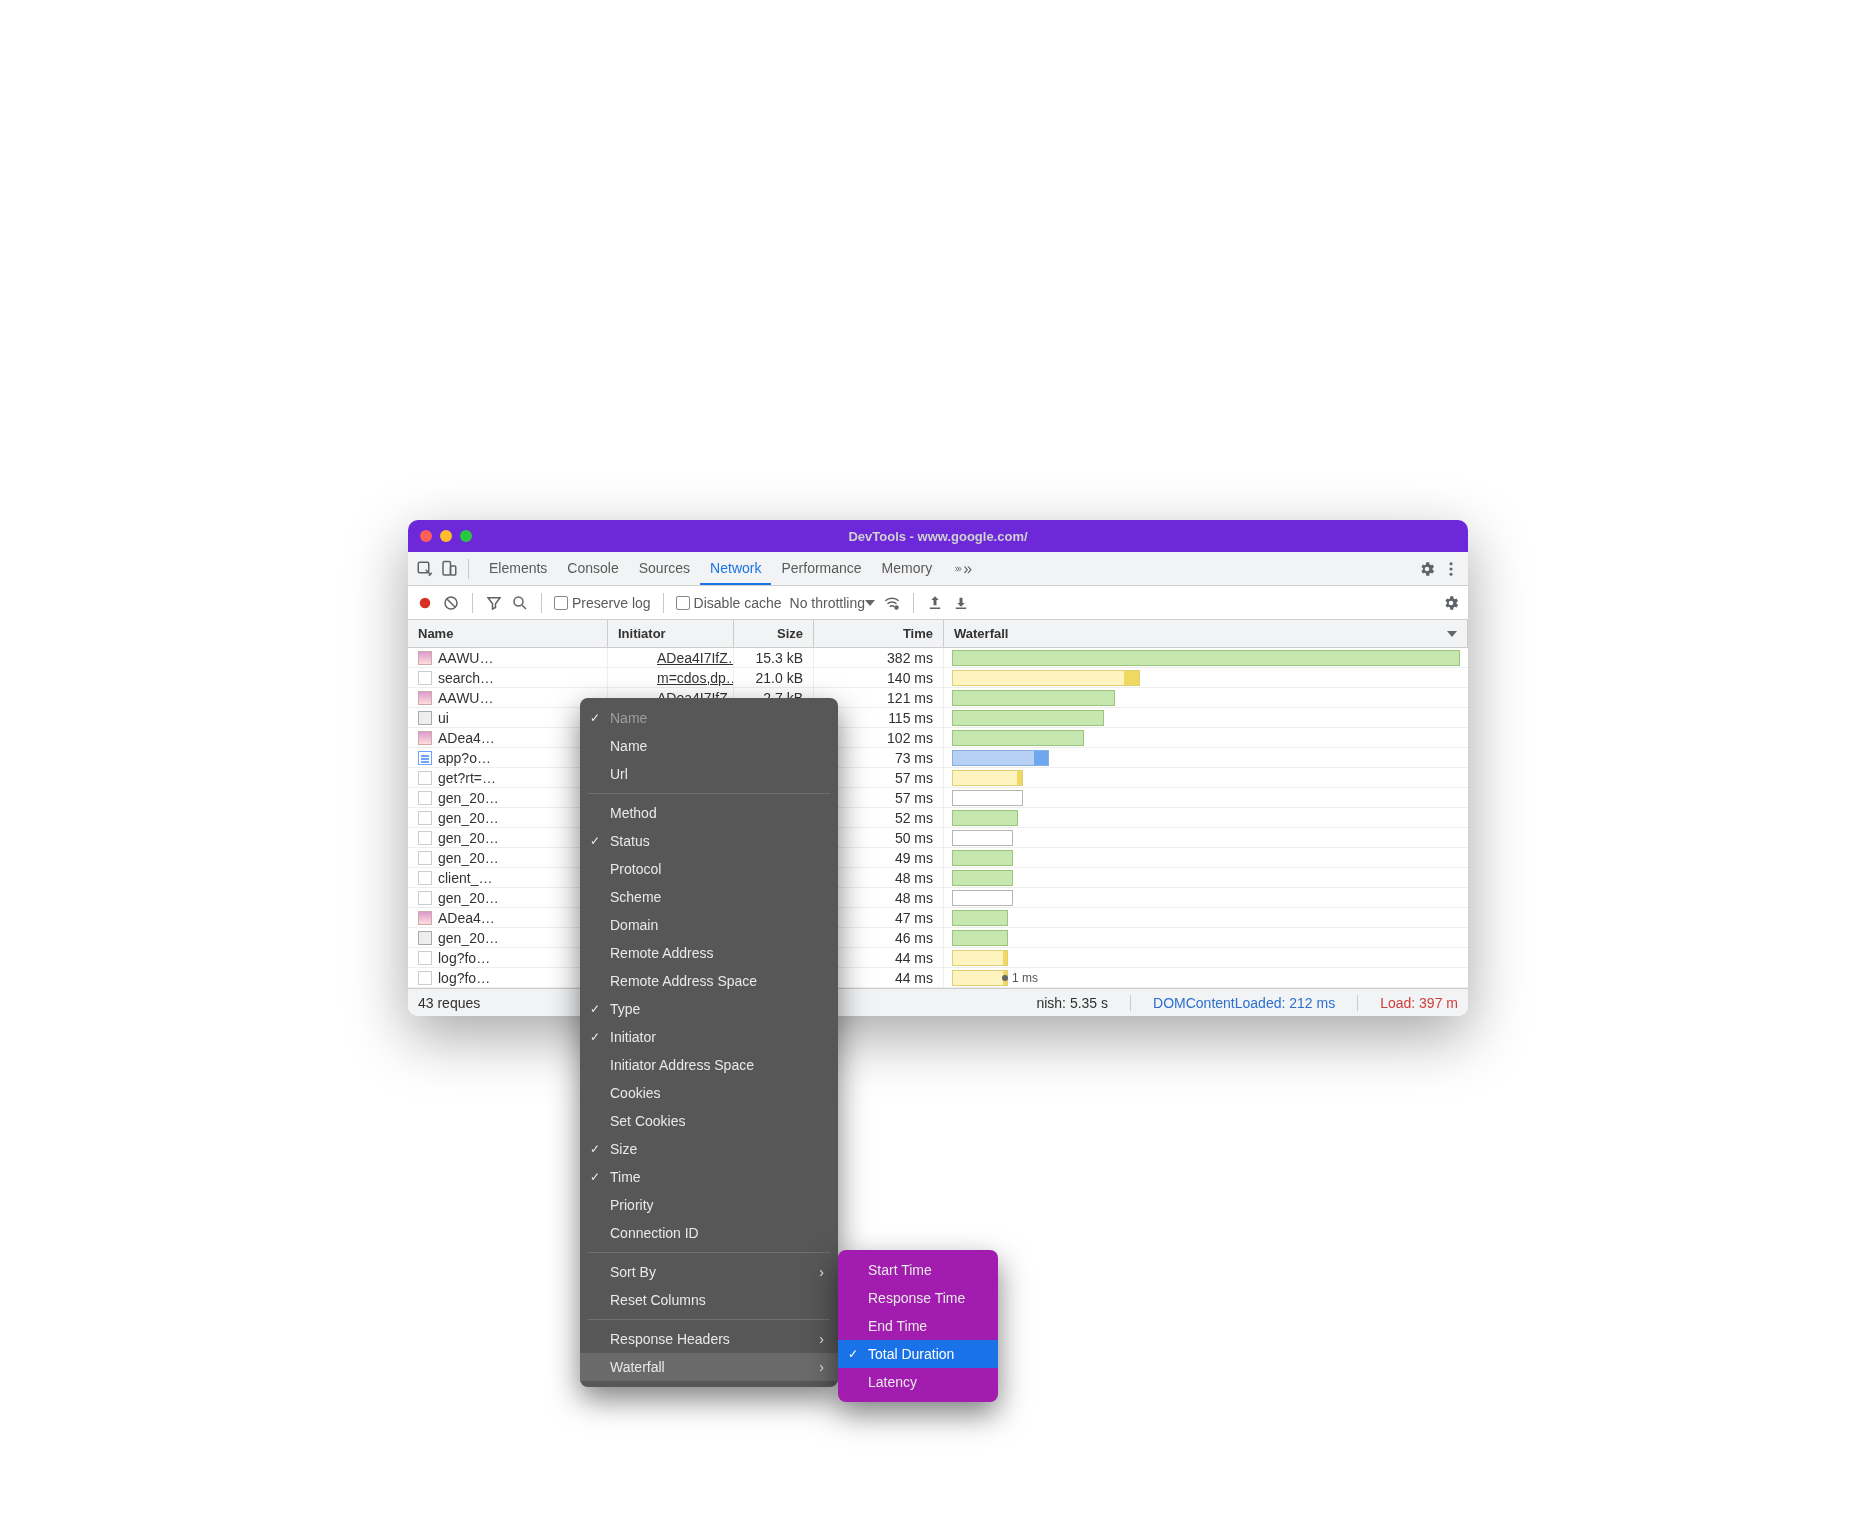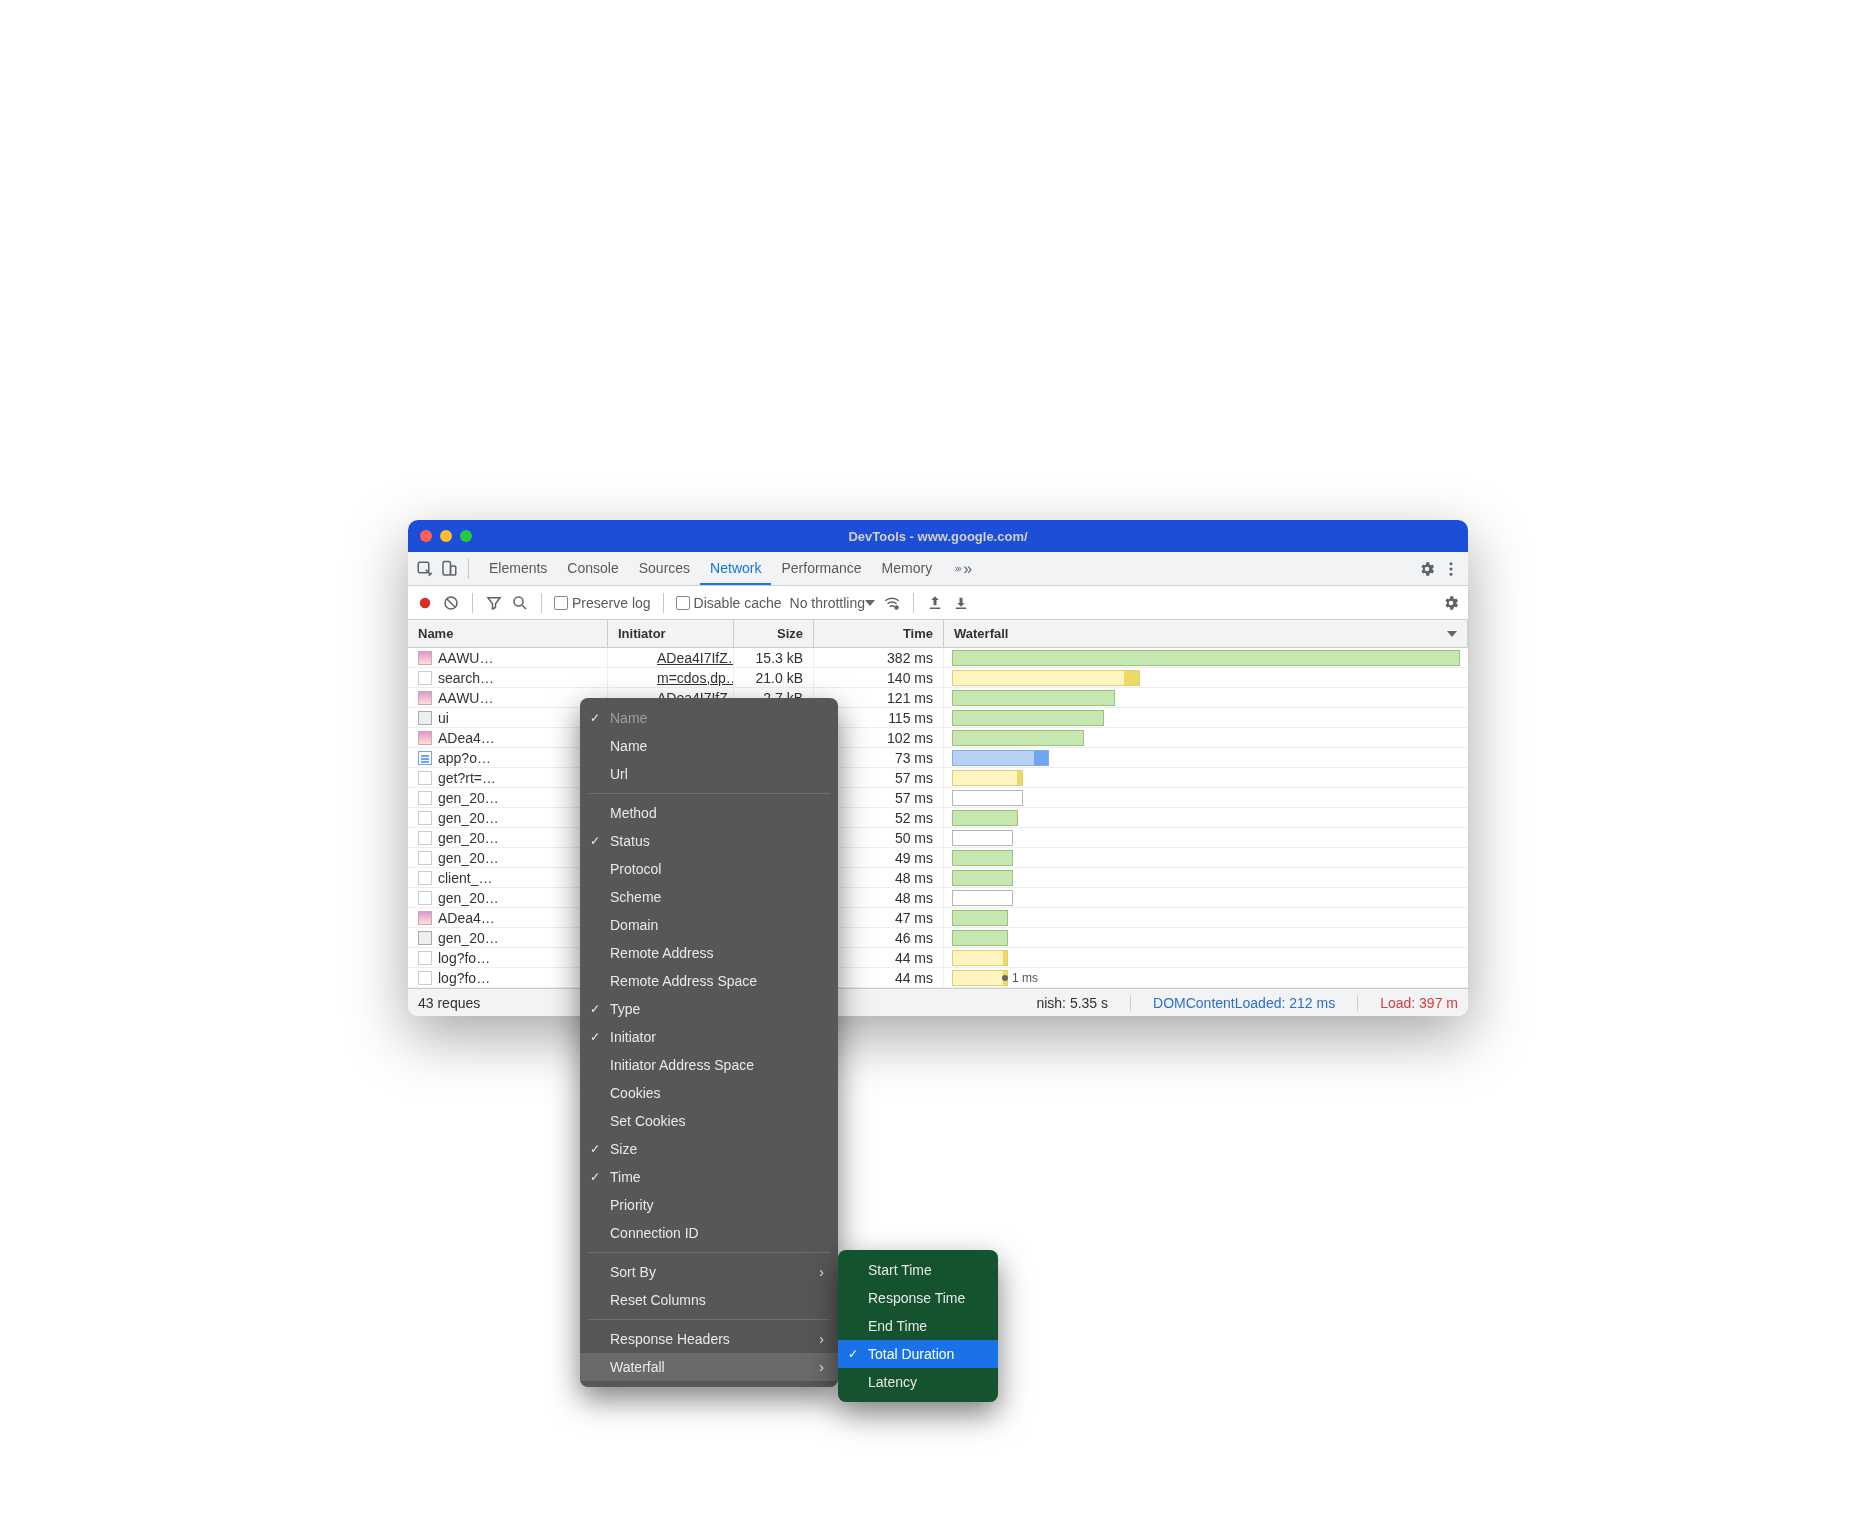--- a/index.html
+++ b/index.html
@@ -14,21 +14,21 @@
   }
   .window {
     width: 1060px;
     background: #fff;
     border-radius: 10px;
     box-shadow: 0 20px 60px rgba(0,0,0,0.35);
     overflow: visible;
     position: relative;
   }
   .titlebar {
-    background: #1d4ed8;
+    background: #6d28d9;
     color: #d0d0d0;
     height: 32px;
     display: flex;
     align-items: center;
     padding: 0 20px;
     border-radius: 10px 10px 0 0;
     position: relative;
   }
   .traffic { display: flex; gap: 8px; position: absolute; left: 12px; }
   .dot { width: 12px; height: 12px; border-radius: 50%; }
@@ -157,21 +157,21 @@
   .ctx-menu .check::before {
     content: "✓"; position: absolute; left: 10px; font-size: 12px; color: #e9e9e9;
   }
   .ctx-menu .sub-arrow { margin-left: auto; }
   .ctx-menu .msep { height:1px; background:#6f6f6f; margin:5px 8px; }
 
   .submenu {
     position: absolute;
     left: 430px; top: 730px;
     width: 160px;
-    background: #14532d;
+    background: #a21caf;
     border-radius: 8px;
     padding: 6px 0;
     color: #e9e9e9;
     font-size: 14px;
     box-shadow: 0 12px 30px rgba(0,0,0,0.5);
     z-index: 60;
   }
   .submenu .mitem { display:flex; align-items:center; height:28px; padding:0 14px 0 30px; position:relative; cursor:default; }
   .submenu .mitem.selected { background:#1972e8; color:#fff;text-align:right; }
   .submenu .mitem.selected::before { content:"✓"; position:absolute; left:10px; font-size:12px; }

